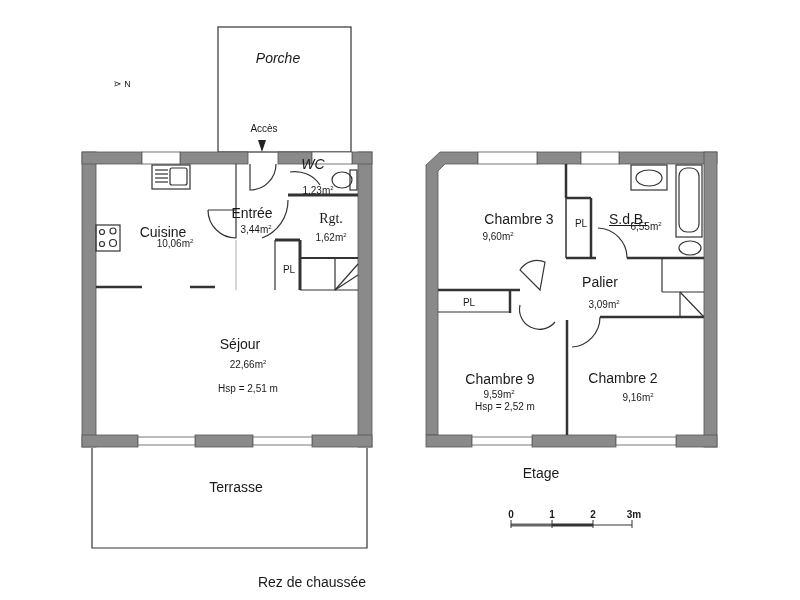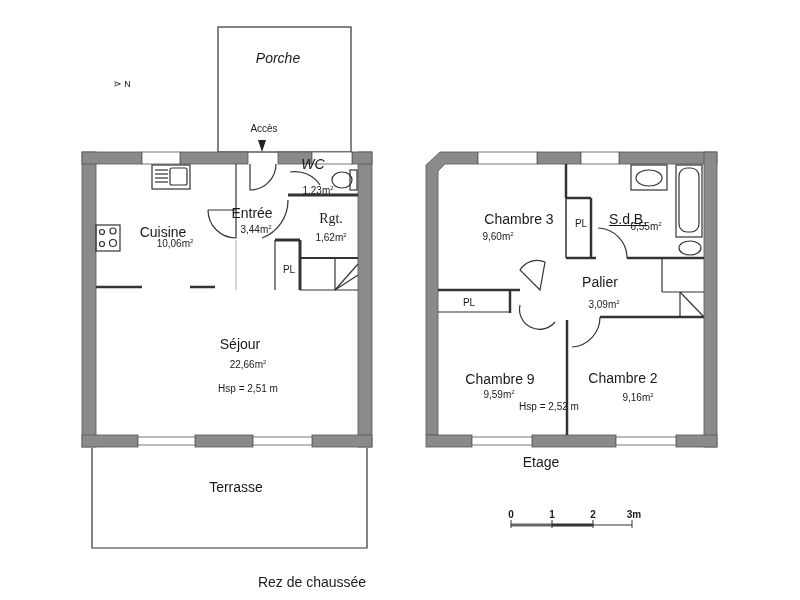--- a/index.html
+++ b/index.html
@@ -176,23 +176,23 @@
 <div class="lbl area" style="left:646px;top:221px;"><span>6,55m</span><sup>2</sup></div>
 
 <div class="lbl small" style="left:581px;top:218px;">PL</div>
 <div class="lbl small" style="left:469px;top:297px;">PL</div>
 
 <div class="lbl room" style="left:600px;top:274px;">Palier</div>
 <div class="lbl area" style="left:604px;top:299px;"><span>3,09m</span><sup>2</sup></div>
 
 <div class="lbl room" style="left:500px;top:371px;">Chambre 9</div>
 <div class="lbl area" style="left:499px;top:389px;"><span>9,59m</span><sup>2</sup></div>
-<div class="lbl area" style="left:505px;top:401px;margin-left:44px;">Hsp = 2,52 m</div>
+<div class="lbl area" style="left:505px;top:401px;">Hsp = 2,52 m</div>
 
 <div class="lbl room" style="left:623px;top:370px;">Chambre 2</div>
 <div class="lbl area" style="left:638px;top:392px;"><span>9,16m</span><sup>2</sup></div>
 
-<div class="lbl caption" style="left:517px;top:454px;padding-left:48px;">Etage</div>
+<div class="lbl caption" style="left:517px;top:465px;padding-left:48px;">Etage</div>
 
 <div class="lbl scale-t" style="left:511px;top:509px;">0</div>
 <div class="lbl scale-t" style="left:552px;top:509px;">1</div>
 <div class="lbl scale-t" style="left:593px;top:509px;">2</div>
 <div class="lbl scale-t" style="left:634px;top:509px;">3m</div>
 
 </body></html>

